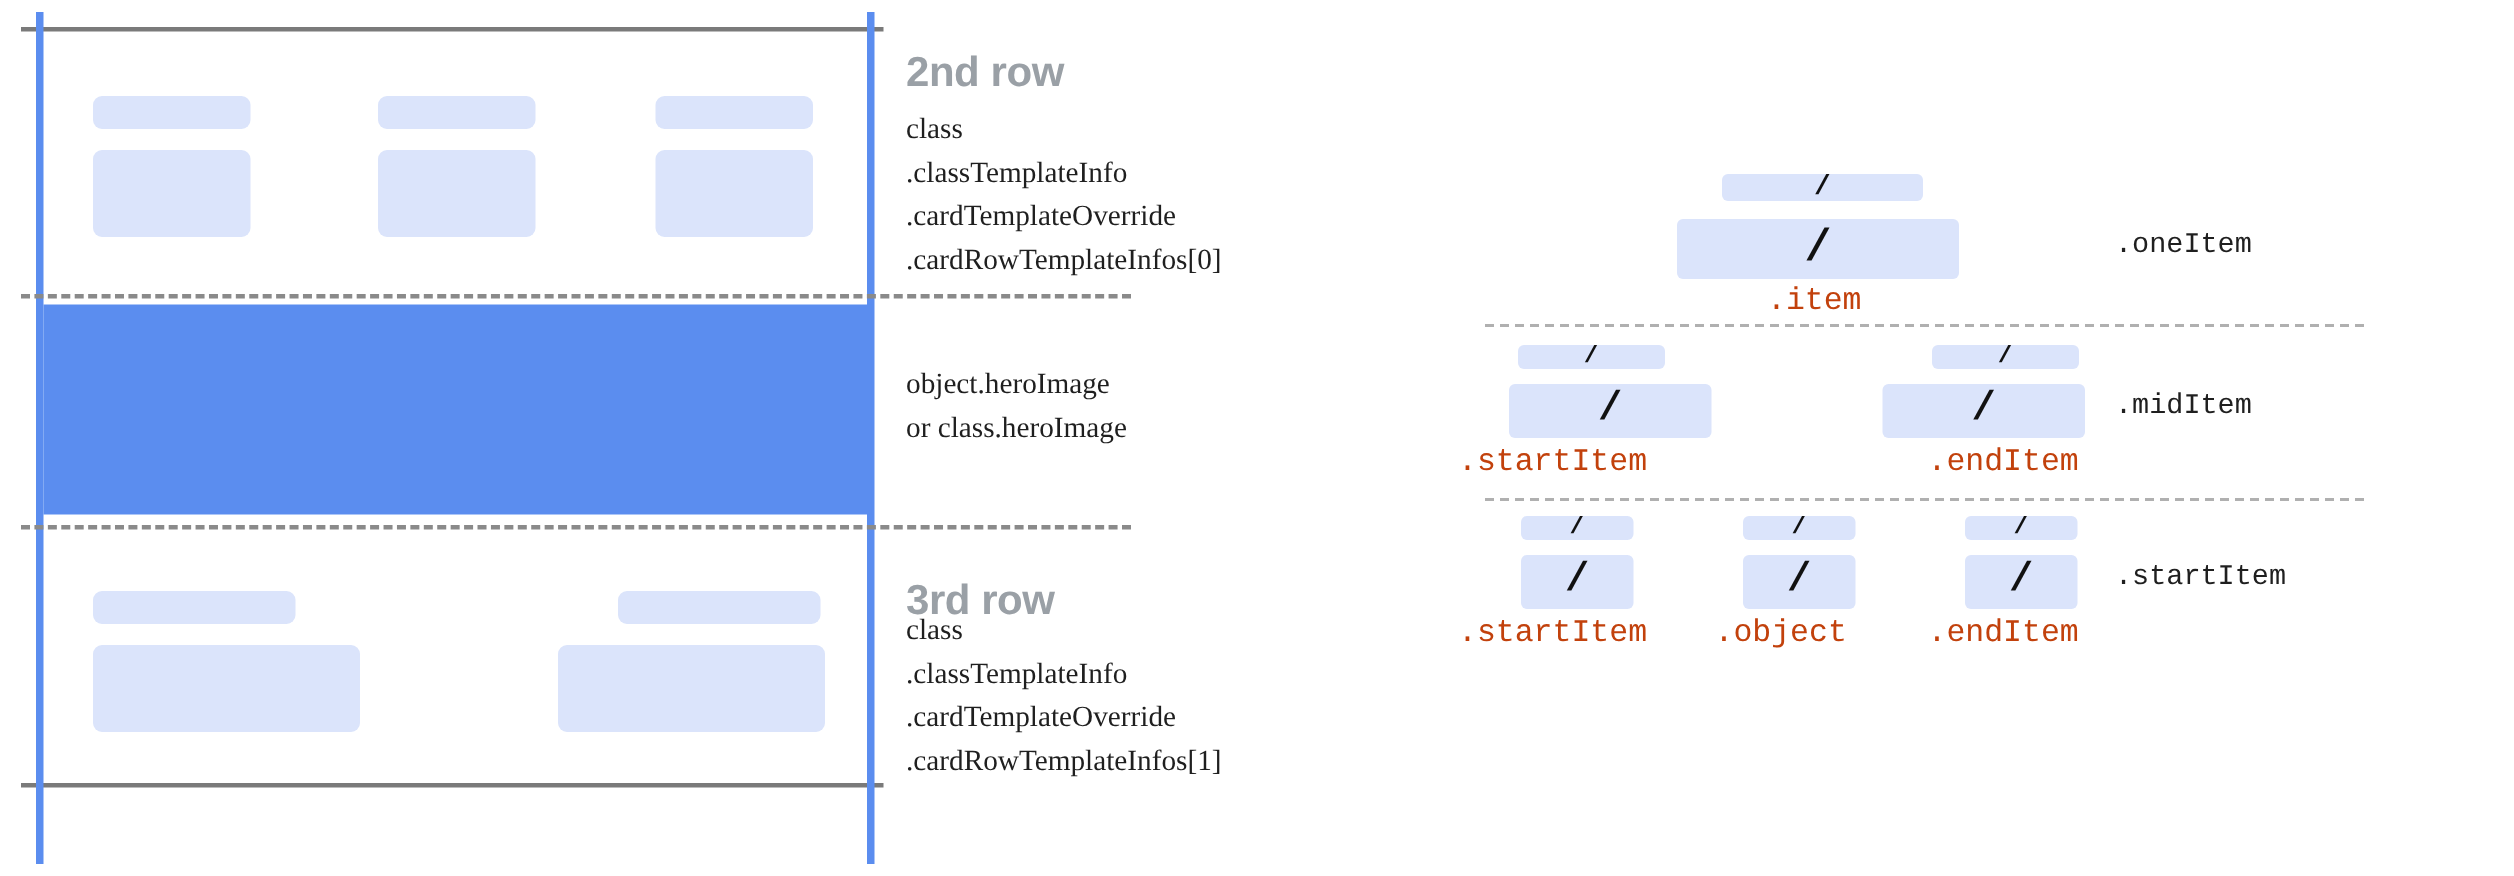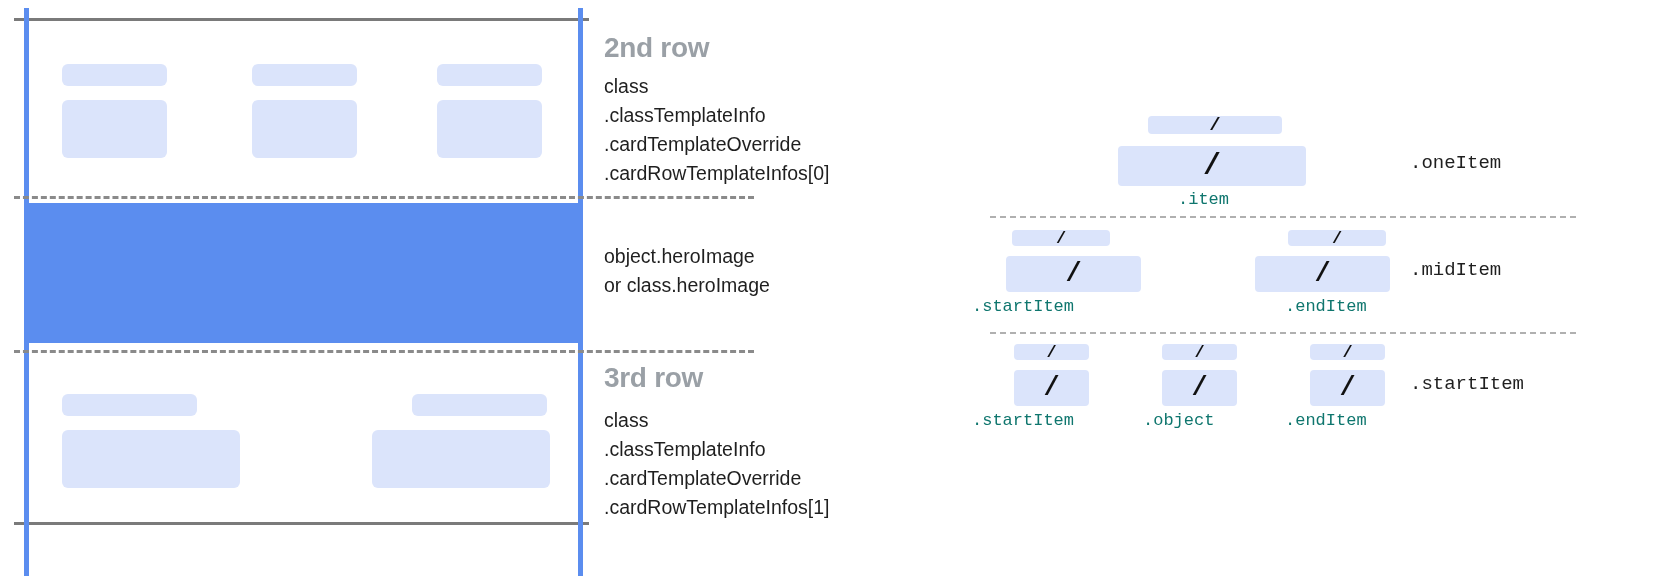--- a/index.html
+++ b/index.html
@@ -78,21 +78,21 @@
   .row-title {
     position: absolute;
     font-size: 28px;
     font-weight: bold;
     color: #9aa0a6;
     letter-spacing: -0.3px;
     white-space: nowrap;
   }
   .code-block {
     position: absolute;
-    font-family: Liberation Sans, sans-serif;
+    font-family: Liberation Serif, serif;
     font-size: 19.5px;
     line-height: 29px;
     color: #1f1f1f;
     white-space: pre;
   }
 
   
   #right-panel {
     position: absolute;
     left: 940px;
@@ -126,22 +126,22 @@
   .grp-label {
     position: absolute;
     font-family: "Liberation Mono", monospace;
     font-size: 19px;
     color: #1f1f1f;
     white-space: nowrap;
   }
   .sub-label {
     position: absolute;
     font-family: "Liberation Mono", monospace;
-    font-size: 17px;
-    color: #0f766e;
+    font-size: 21px;
+    color: #c2410c;
     white-space: nowrap;
   }
 </style>
 </head>
 <body>
 
 <div id="left-panel">
 
   <div class="h-solid top"></div>
   <div class="h-solid bottom"></div>
@@ -177,21 +177,21 @@
 
 <div class="row-title" style="left:604px; top:32px;">2nd row</div>
 <div class="code-block" style="left:604px; top:72px;">class
 .classTemplateInfo
 .cardTemplateOverride
 .cardRowTemplateInfos[0]</div>
 
 <div class="code-block" style="left:604px; top:242px;">object.heroImage
 or class.heroImage</div>
 
-<div class="row-title" style="left:604px; top:362px;text-align:right;">3rd row</div>
+<div class="row-title" style="left:604px; top:384px;text-align:right;">3rd row</div>
 <div class="code-block" style="left:604px; top:406px;">class
 .classTemplateInfo
 .cardTemplateOverride
 .cardRowTemplateInfos[1]</div>
 
 <div id="right-panel">
 
   <div>
     <div class="item-card" style="left:208px; top:116px; width:134px; height:18px;">
       <span class="slash" style="font-size:19px;">/</span>

